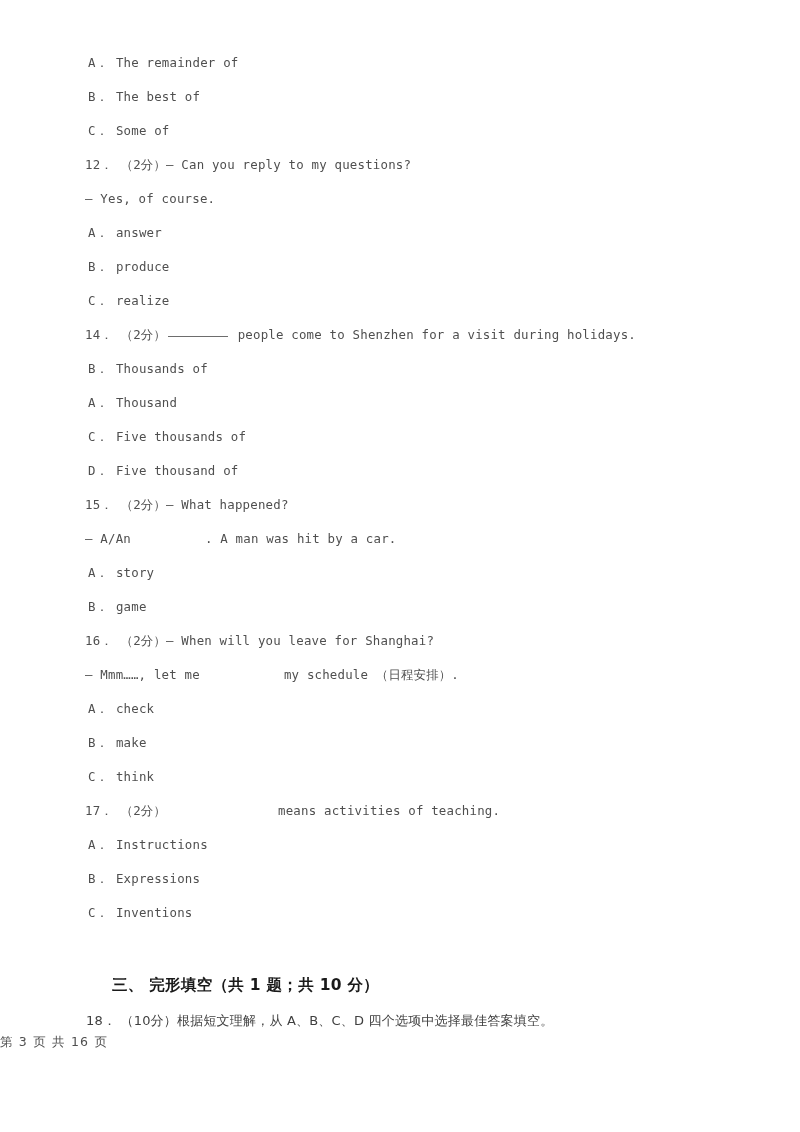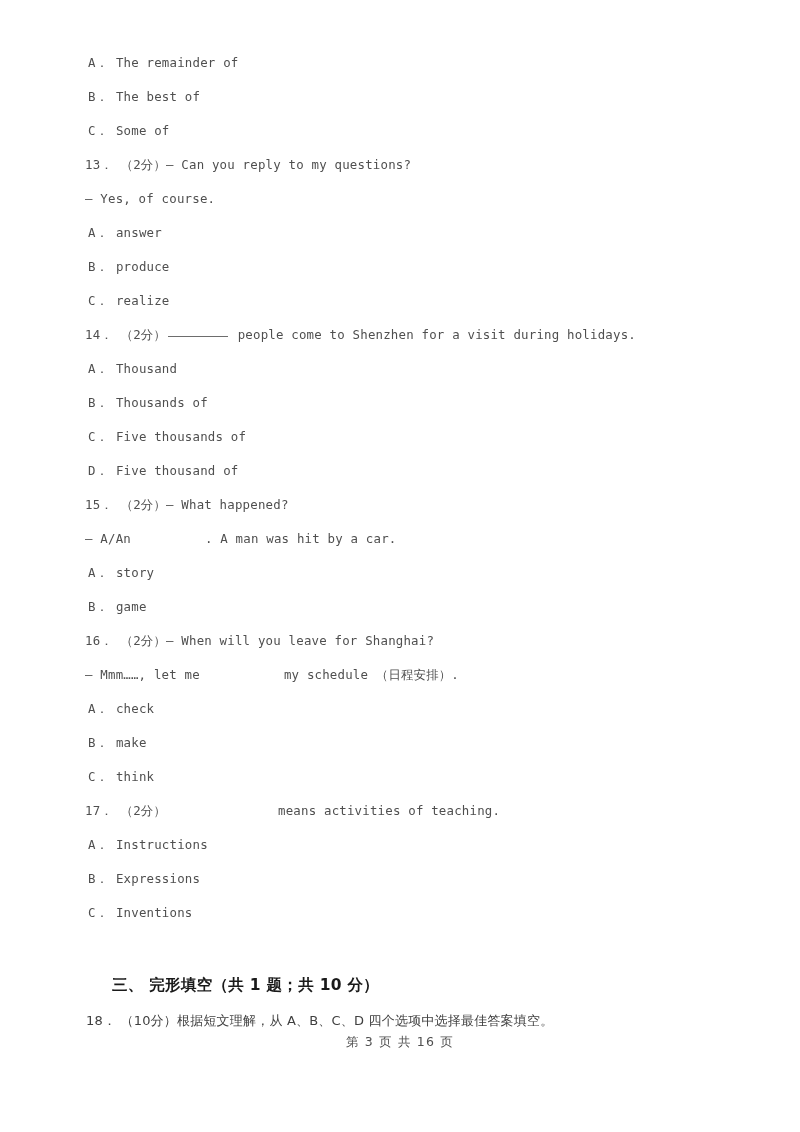--- a/index.html
+++ b/index.html
@@ -69,44 +69,43 @@
     color: #3f3f3f;
     line-height: 34px;
     white-space: pre;
     letter-spacing: 0.2px;
   }
   .footer {
     position: absolute;
     left: 0;
     top: 1034px;
     width: 800px;
-    text-align: center;
     font-family: "DejaVu Sans", "Liberation Sans", sans-serif;
     font-size: 12.5px;
     color: #4f4f4f;
     letter-spacing: 1.2px;
     white-space: pre;
   }
 </style>
 </head>
 <body>
 
 <div class="page">
   <div class="content">
       <div class="line opt" id="opt-12-a">A． The remainder of</div>
       <div class="line opt" id="opt-12-b">B． The best of</div>
       <div class="line opt" id="opt-12-c">C． Some of</div>
-      <div class="line qnum" id="q13-stem">13． （2分）— Can you reply to my questions?</div>
+      <div class="line qnum" id="q13-stem">12． （2分）— Can you reply to my questions?</div>
       <div class="line qnum" id="q13-reply">— Yes, of course.</div>
       <div class="line opt" id="opt-13-a">A． answer</div>
       <div class="line opt" id="opt-13-b">B． produce</div>
       <div class="line opt" id="opt-13-c">C． realize</div>
       <div class="line qnum" id="q14-stem"><span>14． （2分）</span><span class="blank-ul"></span><span> people come to Shenzhen for a visit during holidays.</span></div>
+      <div class="line opt" id="opt-14-b">B． Thousands of</div>
       <div class="line opt" id="opt-14-a">A． Thousand</div>
-      <div class="line opt" id="opt-14-b">B． Thousands of</div>
       <div class="line opt" id="opt-14-c">C． Five thousands of</div>
       <div class="line opt" id="opt-14-d">D． Five thousand of</div>
       <div class="line qnum" id="q15-stem">15． （2分）— What happened?</div>
       <div class="line qnum" id="q15-reply"><span>— A/An</span><span class="blank-gap-15"></span><span>. A man was hit by a car.</span></div>
       <div class="line opt" id="opt-15-a">A． story</div>
       <div class="line opt" id="opt-15-b">B． game</div>
       <div class="line qnum" id="q16-stem">16． （2分）— When will you leave for Shanghai?</div>
       <div class="line qnum" id="q16-reply"><span>— Mmm……, let me</span><span class="blank-gap-16"></span><span>my schedule （日程安排）.</span></div>
       <div class="line opt" id="opt-16-a">A． check</div>
       <div class="line opt" id="opt-16-b">B． make</div>

